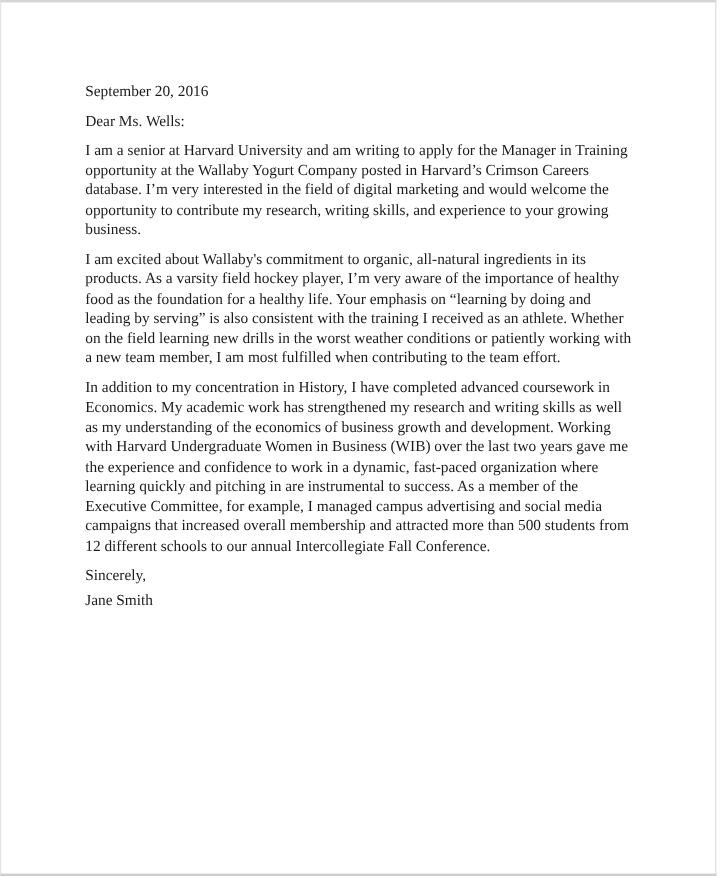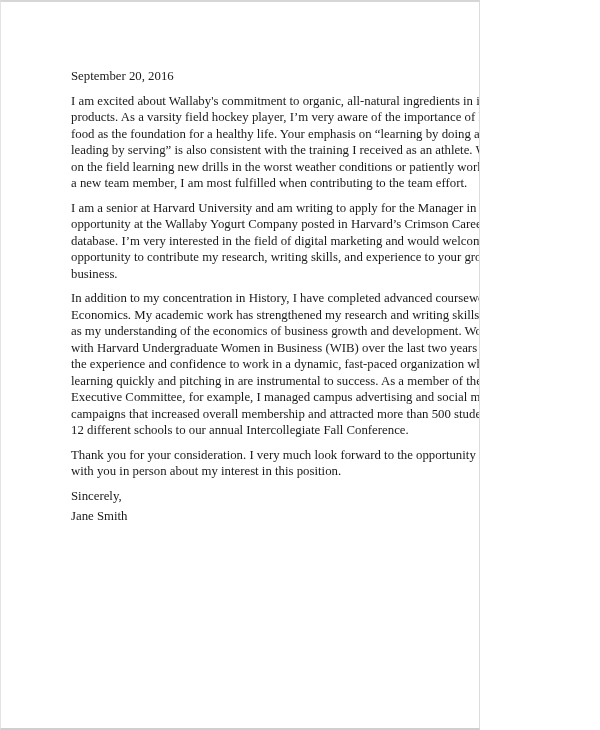--- a/index.html
+++ b/index.html
@@ -2,21 +2,21 @@
 <html><head>
 <meta charset="utf-8">
 <style>
   html, body {
     margin: 0;
     padding: 0;
     background: #ffffff;
   }
   .page {
     position: relative;
-    width: 480px;
+    width: 597px;
     height: 730px;
     box-sizing: border-box;
     background: #ffffff;
     border-top: 2px solid #d6d6d6;
     border-bottom: 2px solid #cfcfcf;
     border-left: 1px solid #e3e3e3;
     border-right: 1px solid #dcdcdc;
     overflow: hidden;
     font-family: "Liberation Serif", "DejaVu Serif", serif;
     color: #1a1a1a;
@@ -38,38 +38,37 @@
   .letter p.closing {
     margin-bottom: 4px;
   }
 </style>
 </head>
 <body>
 
 <div class="page">
   <div class="letter">
     <p>September 20, 2016</p>
+    <p>Dear Ms. Wells:</p>
+    <p>I am a senior at Harvard University and am writing to apply for the Manager in Training
+opportunity at the Wallaby Yogurt Company posted in Harvard’s Crimson Careers
+database. I’m very interested in the field of digital marketing and would welcome the
+opportunity to contribute my research, writing skills, and experience to your growing
+business.</p>
     <p>I am excited about Wallaby's commitment to organic, all-natural ingredients in its
 products. As a varsity field hockey player, I’m very aware of the importance of healthy
 food as the foundation for a healthy life. Your emphasis on “learning by doing and
 leading by serving” is also consistent with the training I received as an athlete. Whether
 on the field learning new drills in the worst weather conditions or patiently working with
 a new team member, I am most fulfilled when contributing to the team effort.</p>
-    <p>I am a senior at Harvard University and am writing to apply for the Manager in Training
-opportunity at the Wallaby Yogurt Company posted in Harvard’s Crimson Careers
-database. I’m very interested in the field of digital marketing and would welcome the
-opportunity to contribute my research, writing skills, and experience to your growing
-business.</p>
     <p>In addition to my concentration in History, I have completed advanced coursework in
 Economics. My academic work has strengthened my research and writing skills as well
 as my understanding of the economics of business growth and development. Working
 with Harvard Undergraduate Women in Business (WIB) over the last two years gave me
 the experience and confidence to work in a dynamic, fast-paced organization where
 learning quickly and pitching in are instrumental to success. As a member of the
 Executive Committee, for example, I managed campus advertising and social media
 campaigns that increased overall membership and attracted more than 500 students from
 12 different schools to our annual Intercollegiate Fall Conference.</p>
-    <p>Thank you for your consideration. I very much look forward to the opportunity to speak
-with you in person about my interest in this position.</p>
     <p class="closing">Sincerely,</p>
     <p class="signature">Jane Smith</p>
   </div>
 </div>
 
 </body></html>

